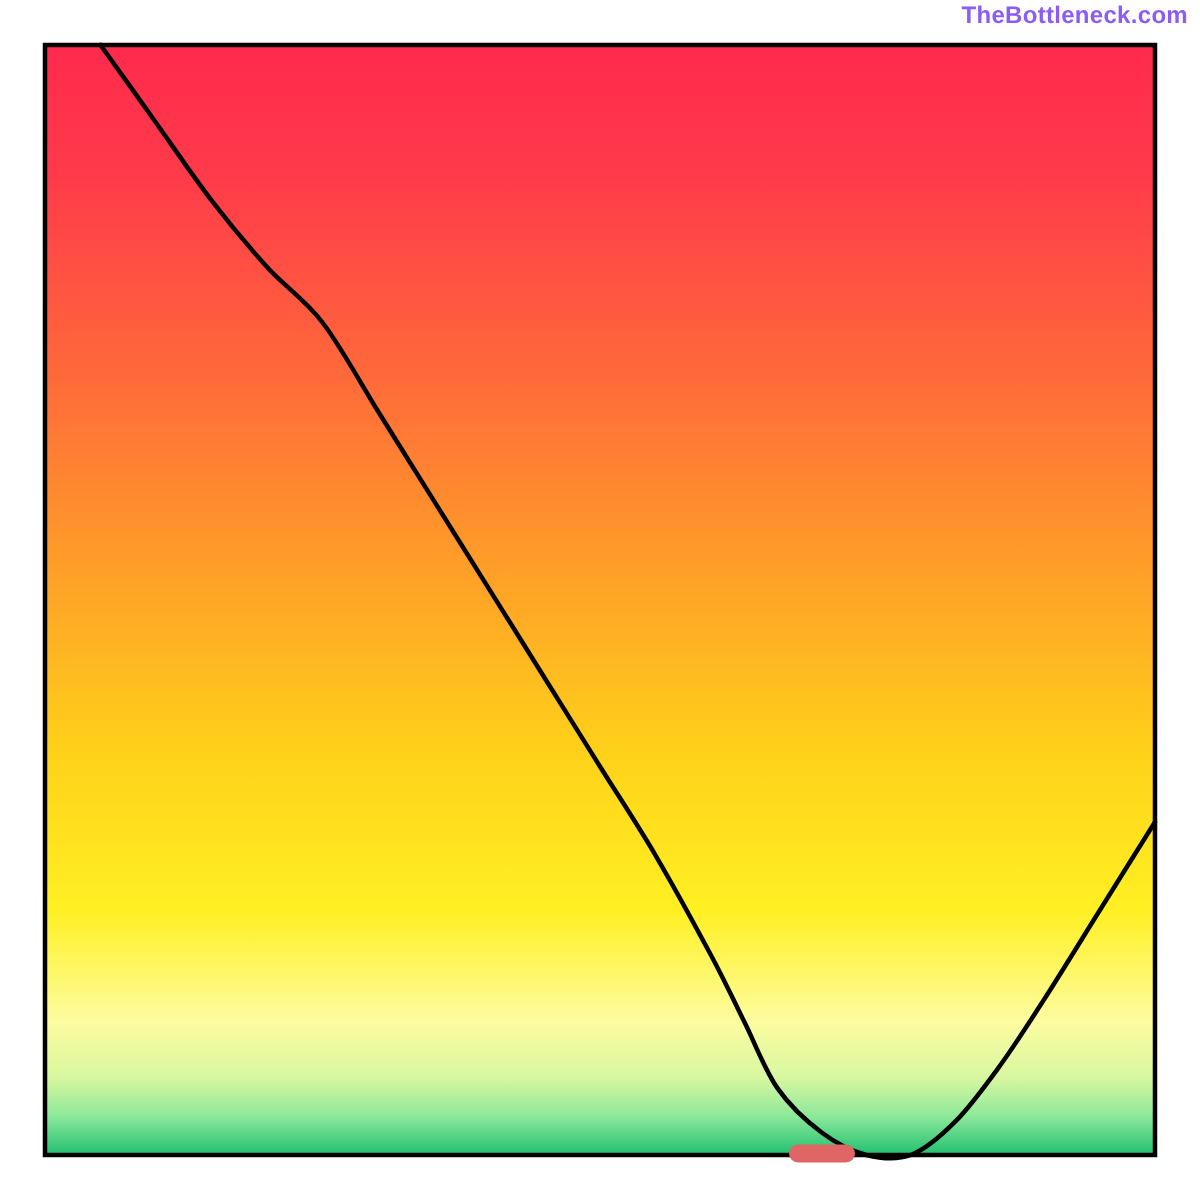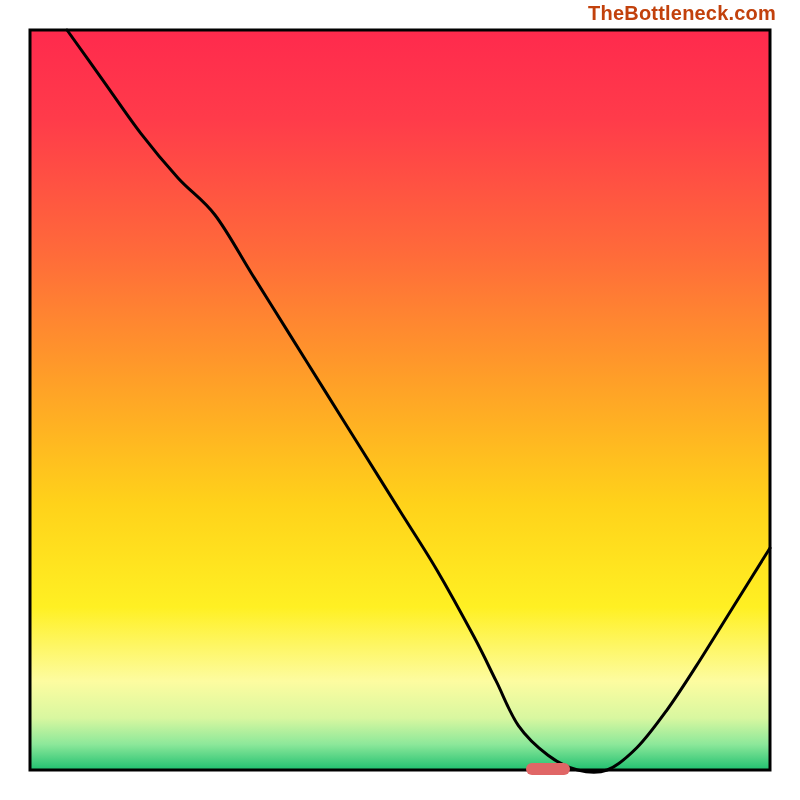--- a/index.html
+++ b/index.html
@@ -14,24 +14,24 @@
     position: relative;
     width: 800px;
     height: 800px;
   }
   svg {
     display: block;
   }
   .watermark {
     position: absolute;
     top: 2px;
-    right: 24px;
-    font-size: 20px;
+    right: 8px;
+    font-size: 16px;
     font-weight: 600;
-    color: #c2410c;
+    color: #8b5cf6;
     letter-spacing: 0.2px;
     user-select: none;
   }
 </style>
 </head>
 <body>
 
 <div class="chart-wrap">
   <div class="watermark">TheBottleneck.com</div>
 

